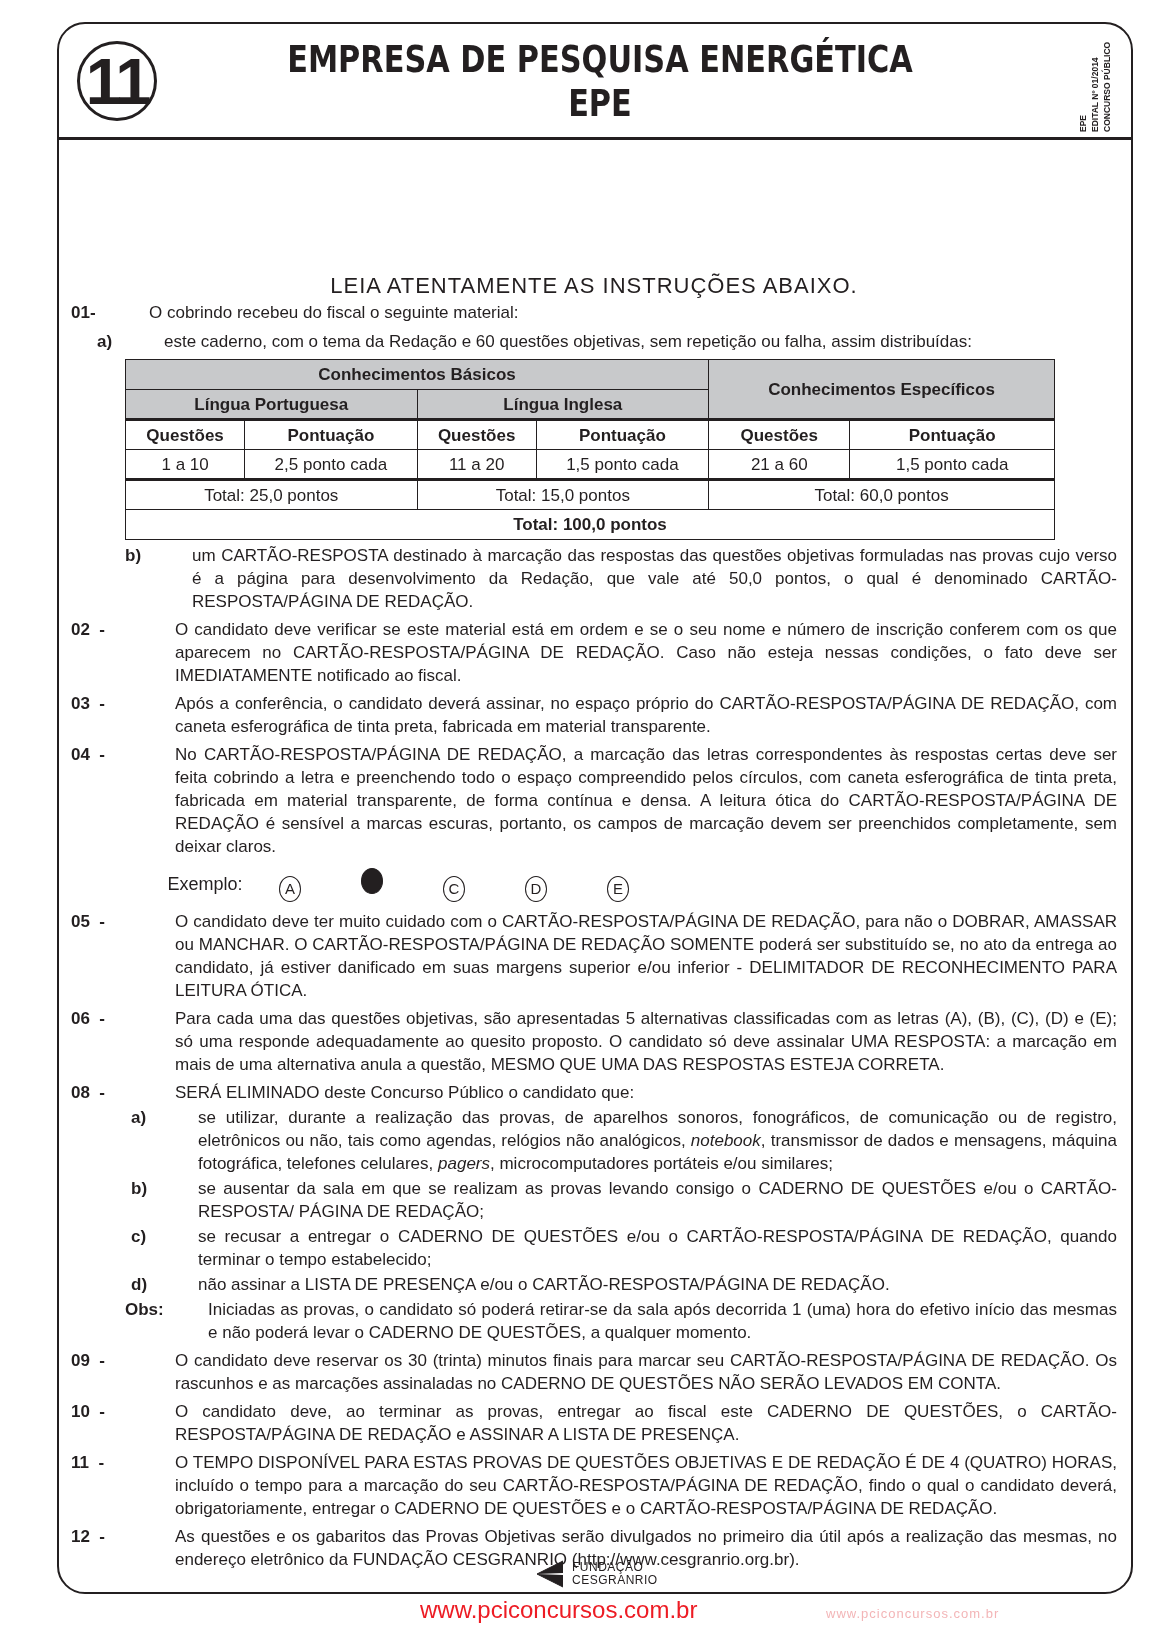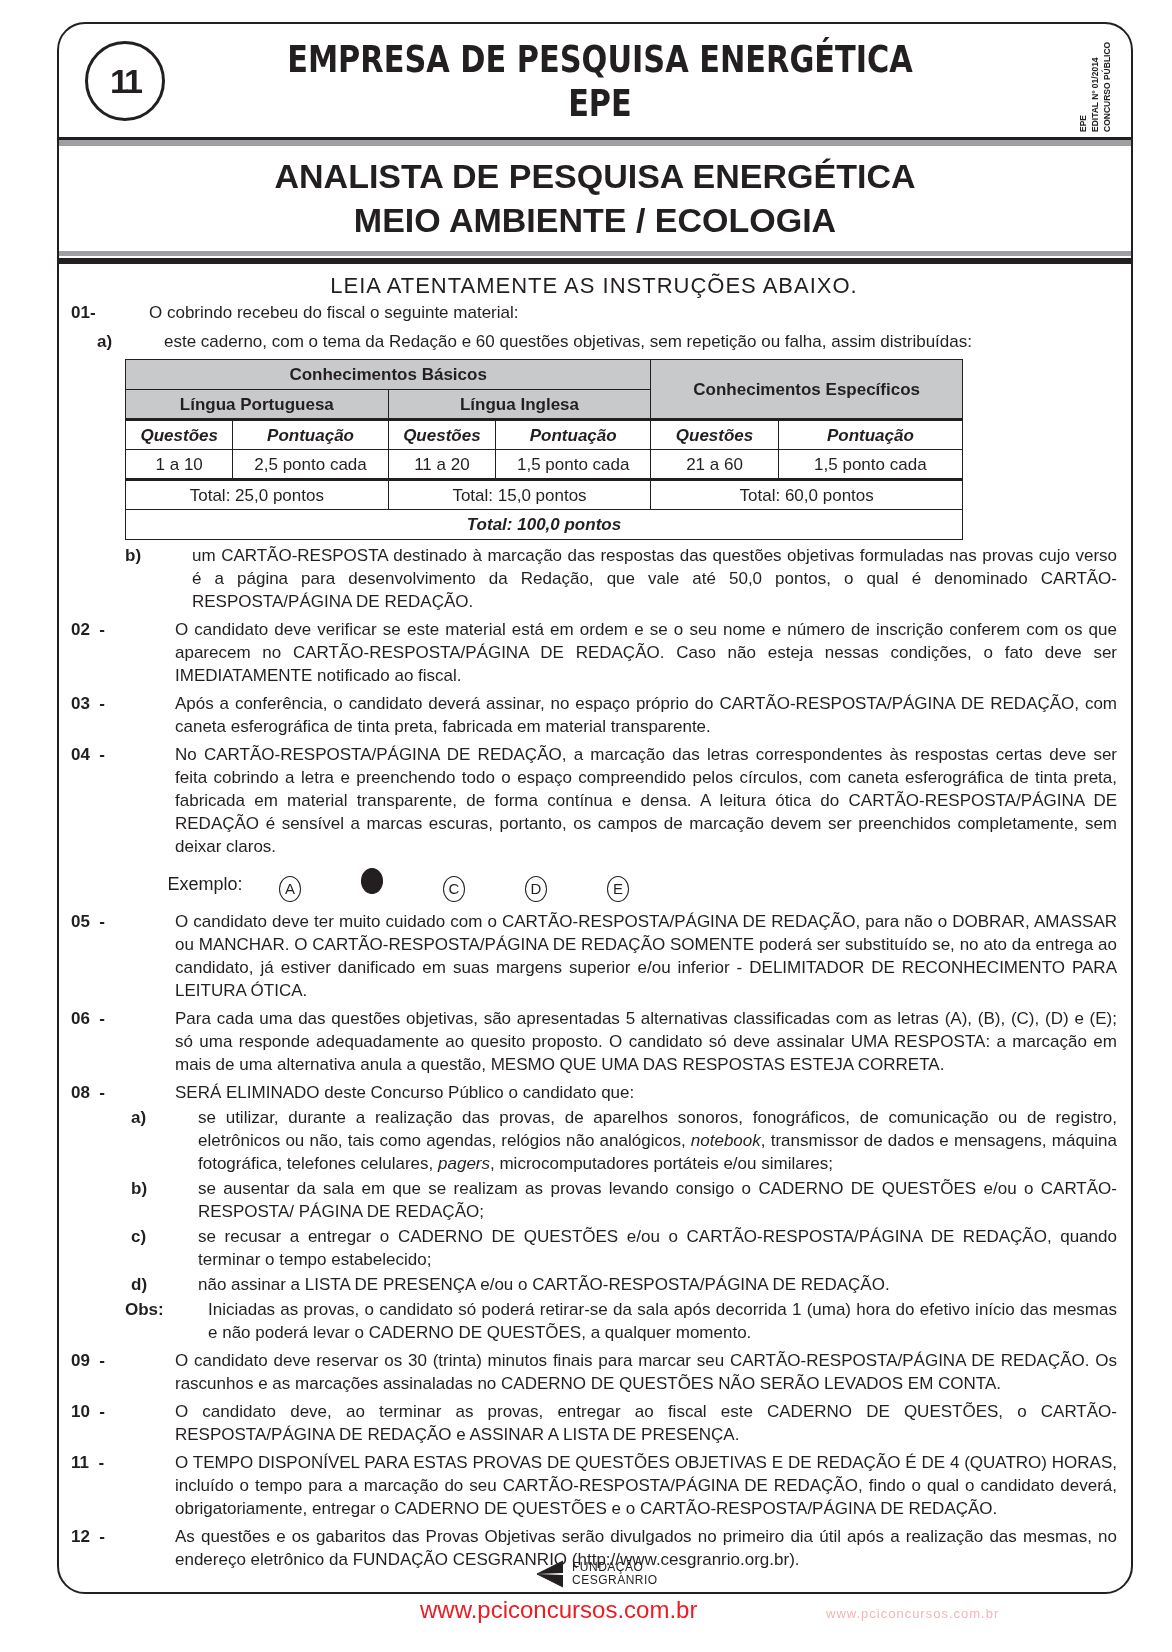--- a/index.html
+++ b/index.html
@@ -8,24 +8,24 @@
 
   .frame {
     position: absolute; left: 57px; top: 22px; width: 1076px; height: 1572px;
     border: 2px solid #231f20; border-radius: 28px 28px 28px 28px;
   }
   .header {
     position: absolute; left: 0; top: 0; width: 100%; height: 116px;
     border-bottom: 3px solid #231f20;
   }
   .num-badge {
-    position: absolute; left: 26px; top: 17px; width: 80px; height: 80px;
+    position: absolute; left: 18px; top: 17px; width: 80px; height: 80px;
     border: 3px solid #231f20; border-radius: 50%;
     display: flex; align-items: center; justify-content: center;
-    font-weight: bold; font-size: 34px; letter-spacing: -3px;
+    font-weight: bold; font-size: 65px; letter-spacing: -3px;
   }
   .company {
     position: absolute; left: 120px; right: 110px; top: 14px; text-align: center;
     font-family: "DejaVu Sans", sans-serif; font-weight: bold; font-size: 37px; line-height: 44px;
     transform: scaleX(0.82); transform-origin: center;
   }
   .edital {
     position: absolute; right: 14px; top: 8px; height: 100px; width: 44px;
     display: flex; flex-direction: row-reverse; justify-content: center; gap: 1px;
   }
@@ -54,26 +54,26 @@
 
   .item { display: flex; margin-top: 5px; text-align: justify; gap: 44px; }
   .item .n { width: 60px; flex: none; font-weight: bold; white-space: pre; }
   .item .t { flex: 1; }
   .sub { display: flex; margin-top: 2px; text-align: justify; }
   .sub .n { width: 26px; flex: none; font-weight: bold; }
   .sub .t { flex: 1; margin-left: 41px; }
   .subwrap { margin-left: 60px; }
 
   table.dist {
-    margin: 6px 0 4px 54px; width: 838px; border-collapse: collapse; font-size: 17px;
+    margin: 6px 0 4px 54px; width: 930px; border-collapse: collapse; font-size: 17px;
   }
   table.dist td { border: 1px solid #231f20; text-align: center; height: 30px; }
   table.dist tr.h td { background: #c8c9cb; font-weight: bold; }
   table.dist tr.thick-top td { border-top: 3px solid #231f20; }
-  table.dist td.bold { font-weight: bold; font-style: italic; }
+  table.dist td.bold { font-weight: bold; }
 
   .exemplo { display: flex; align-items: center; margin: 10px 0 8px 60px; font-size: 18px; text-align: center; }
   .exemplo .lbl { width: 148px; }
   .bubble {
     width: 22px; height: 26px; border: 1px solid #231f20; border-radius: 50%;
     display: inline-flex; align-items: center; justify-content: center; font-size: 15px; margin-right: 60px;
   }
   .bubble.filled { background: #231f20; }
 
   .logo {
@@ -99,24 +99,20 @@
       <div>EMPRESA DE PESQUISA ENERGÉTICA</div>
       <div>EPE</div>
     </div>
     <div class="edital">
       <span>CONCURSO PÚBLICO</span>
       <span>EDITAL Nº 01/2014</span>
       <span>EPE</span>
     </div>
   </div>
 
-  <div class="role">
-    <div class="l1">ANALISTA DE PESQUISA ENERGÉTICA</div>
-    <div>MEIO AMBIENTE / ECOLOGIA</div>
-  </div>
 
   <div class="content">
     <div class="lead">LEIA ATENTAMENTE AS INSTRUÇÕES ABAIXO.</div>
 
     <div class="item" style="margin-top:0">
       <span class="n" style="width:34px">01-</span>
       <span class="t"><span>O cobrindo recebeu do fiscal o seguinte material:</span></span>
     </div>
     <div class="sub" style="margin-left:26px; margin-top:6px">
       <span class="n">a)</span>

